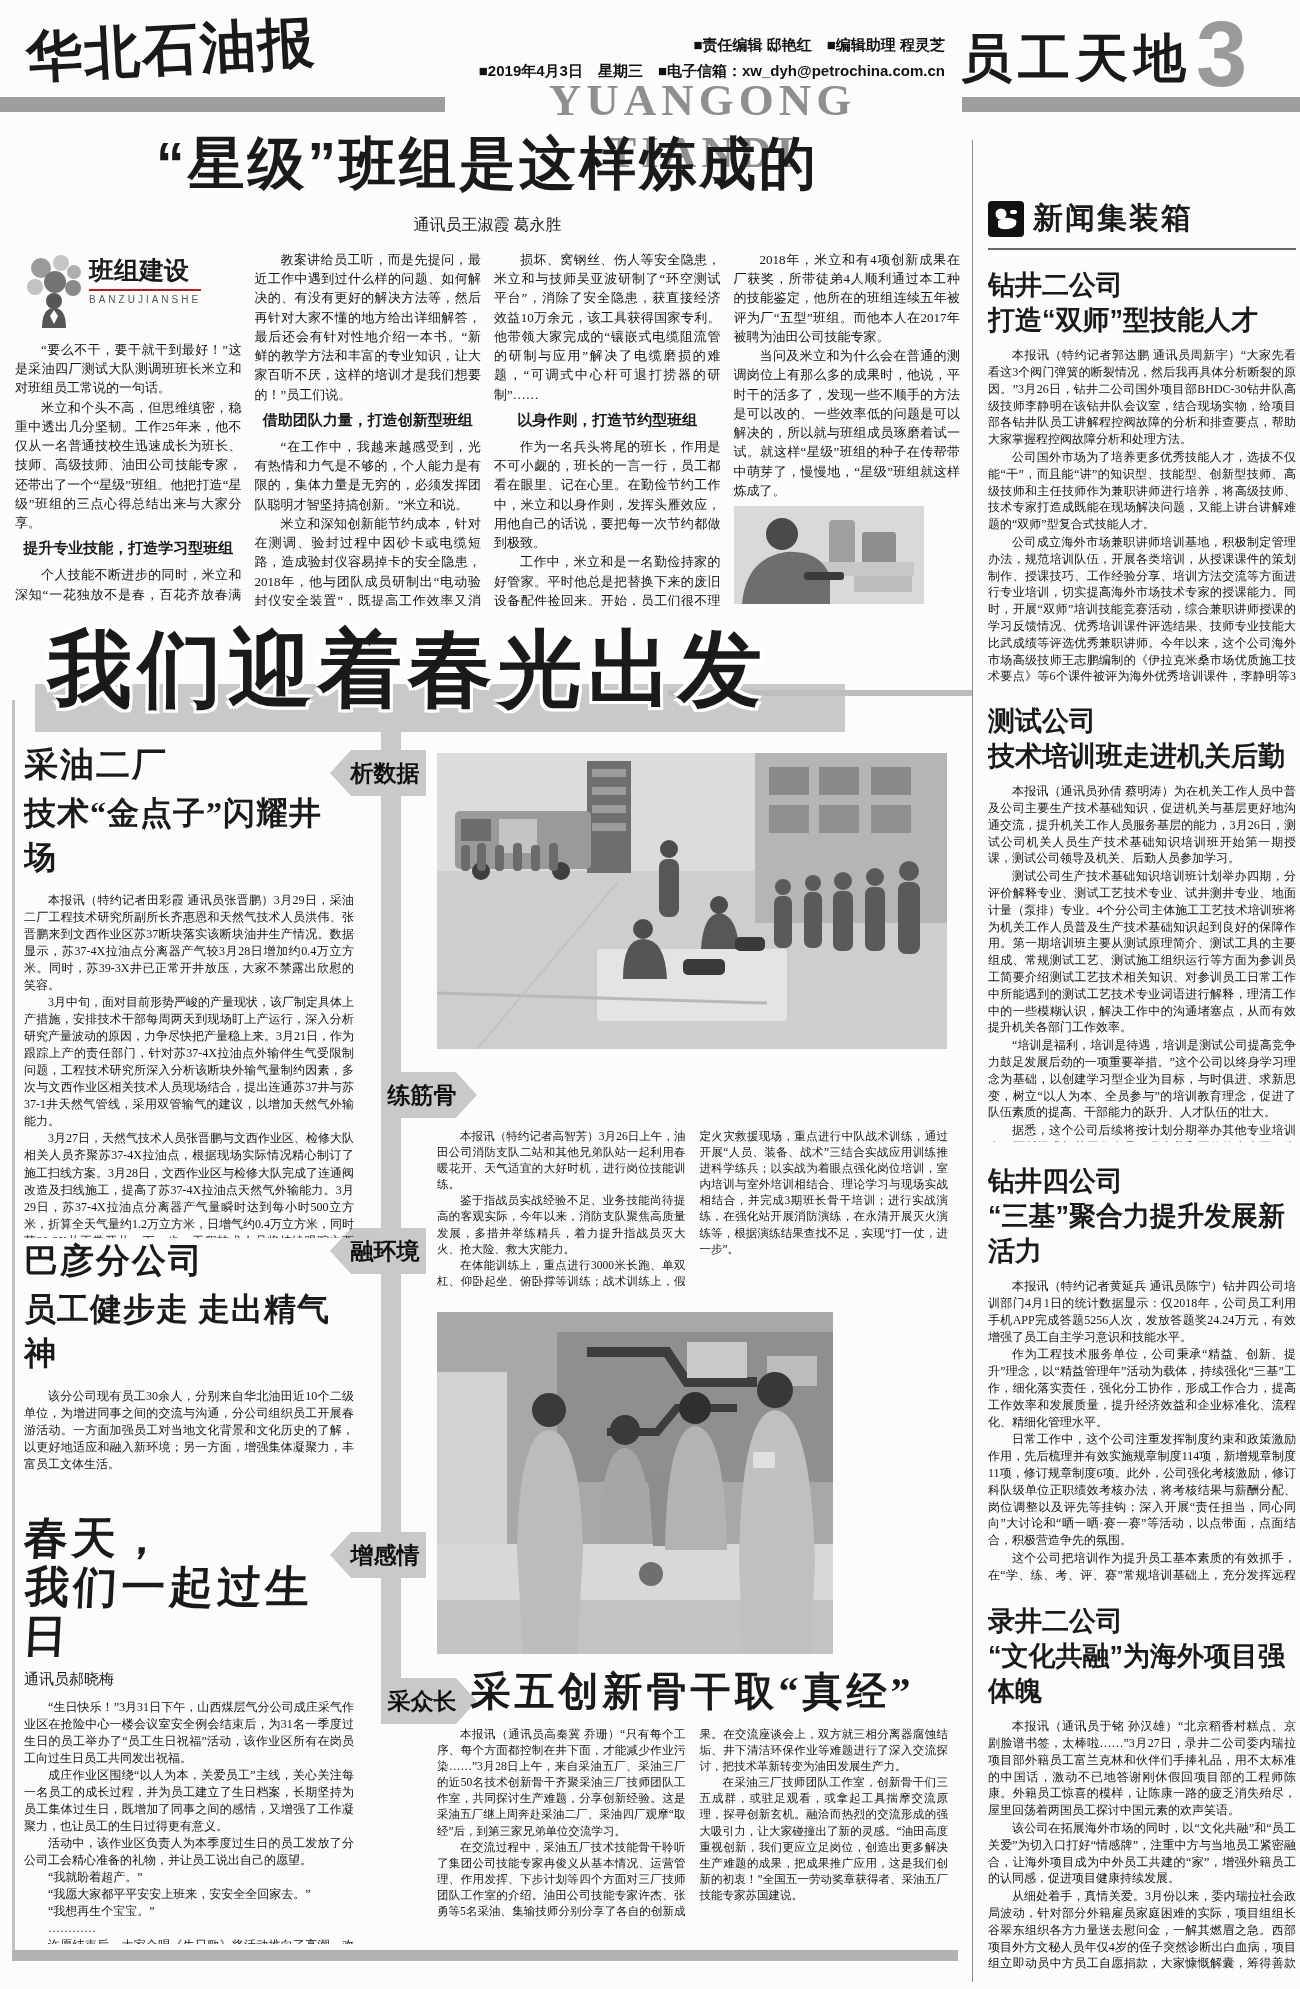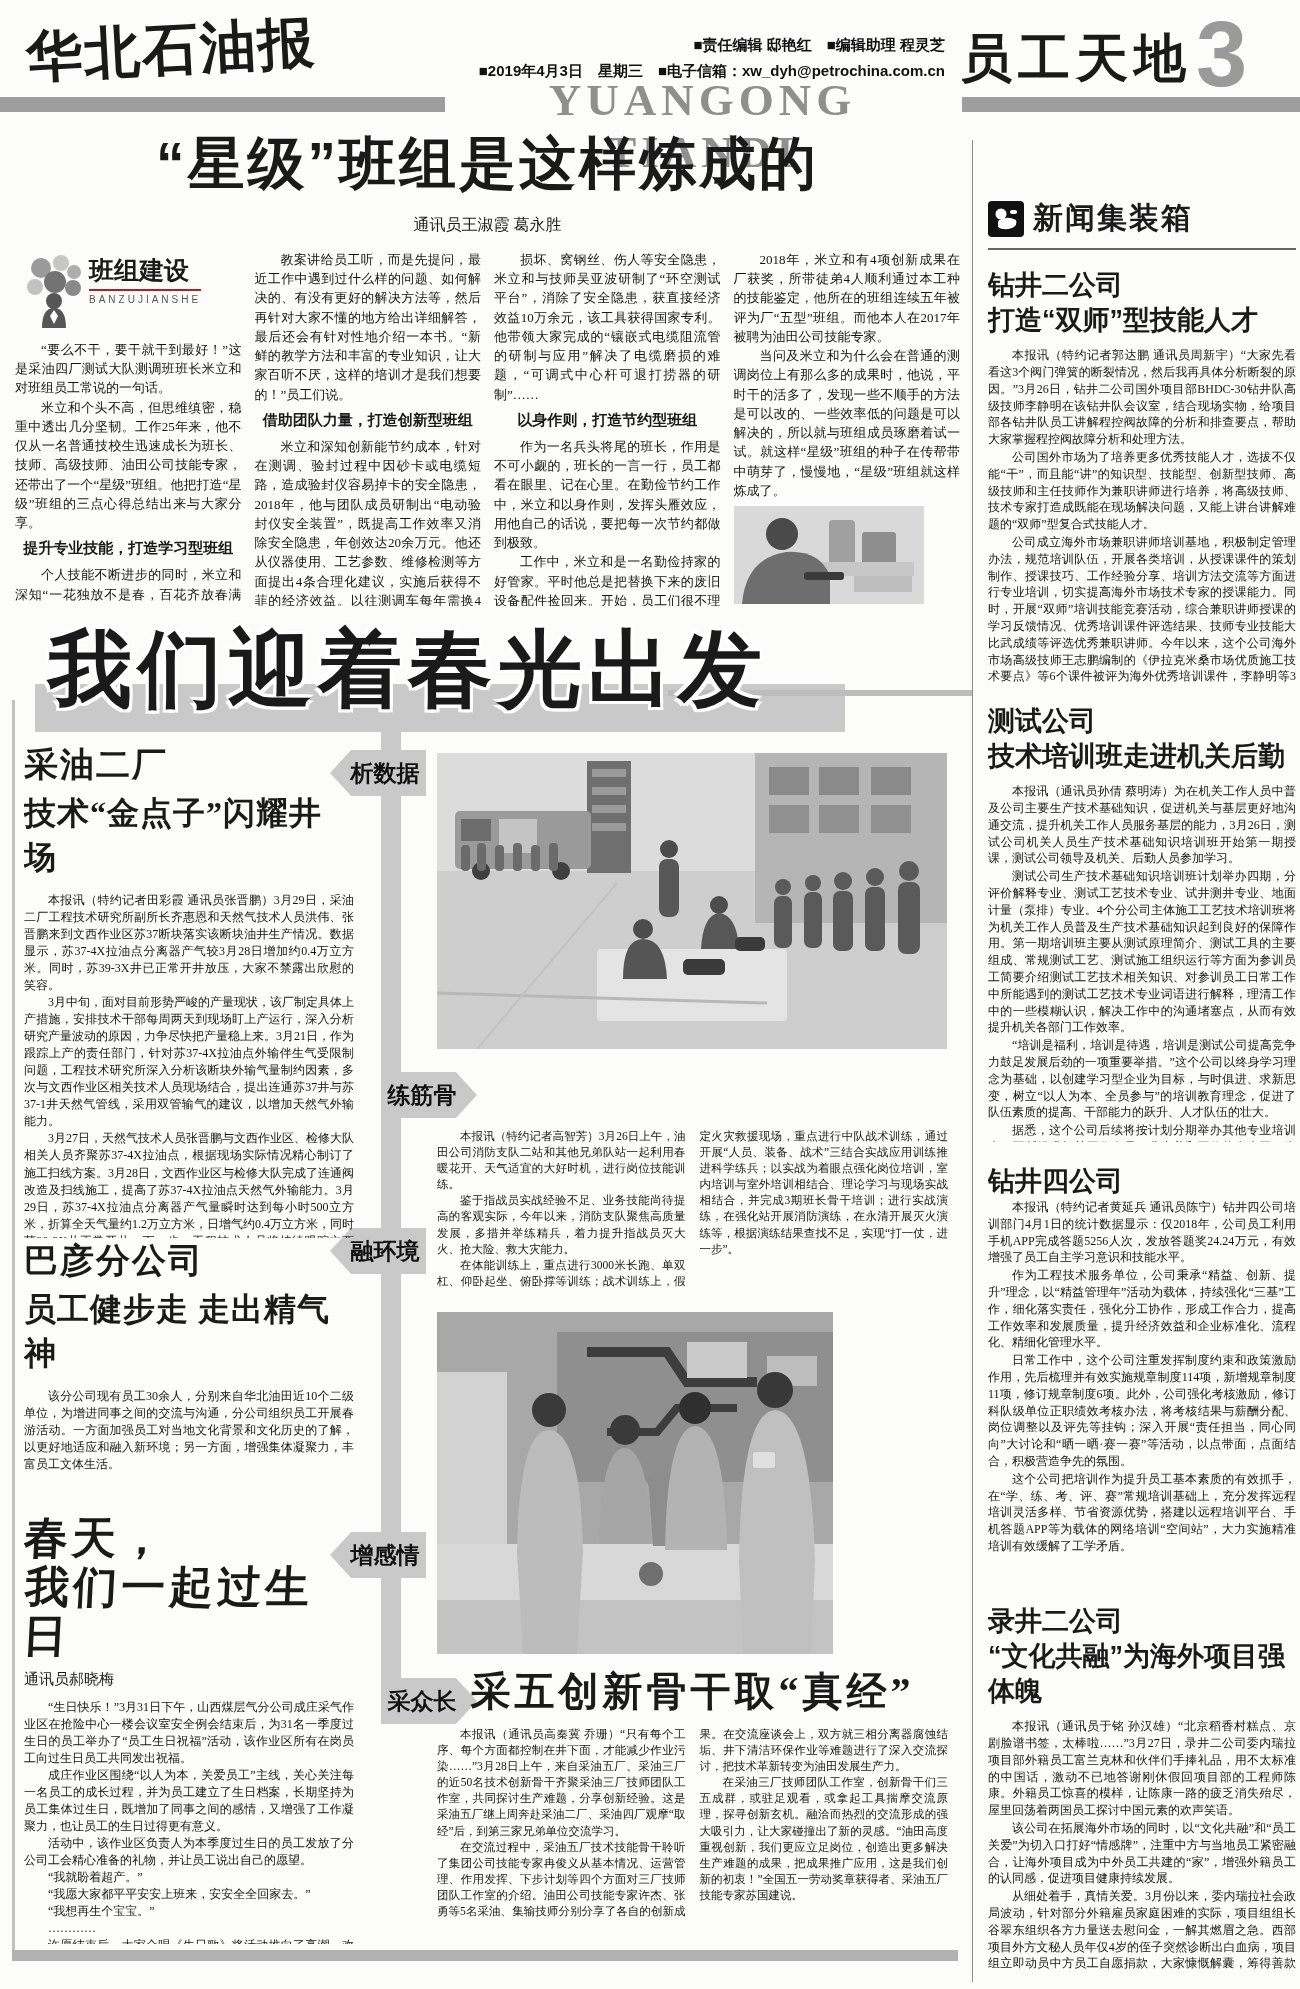--- a/index.html
+++ b/index.html
@@ -122,20 +122,21 @@
         </div>
         <p class="np">“要么不干，要干就干到最好！”这是采油四厂测试大队测调班班长米立和对班组员工常说的一句话。</p>
         <p class="np">米立和个头不高，但思维缜密，稳重中透出几分坚韧。工作25年来，他不仅从一名普通技校生迅速成长为班长、技师、高级技师、油田公司技能专家，还带出了一个“星级”班组。他把打造“星级”班组的三点心得总结出来与大家分享。</p>
         <div class="subhead">提升专业技能，打造学习型班组</div>
         <p class="np">个人技能不断进步的同时，米立和深知“一花独放不是春，百花齐放春满园”的道理。“班组是培养员工成长的沃土，让员工成才在班组落地生根是时代的需要，作为一名班长，我要带着他们一起学。”米立和说。</p>
 
       </div>
       <div class="col">
         <p class="np">教案讲给员工听，而是先提问，最近工作中遇到过什么样的问题、如何解决的、有没有更好的解决方法等，然后再针对大家不懂的地方给出详细解答，最后还会有针对性地介绍一本书。“新鲜的教学方法和丰富的专业知识，让大家百听不厌，这样的培训才是我们想要的！”员工们说。</p>
         <div class="subhead">借助团队力量，打造创新型班组</div>
+        <p class="np">“在工作中，我越来越感受到，光有热情和力气是不够的，个人能力是有限的，集体力量是无穷的，必须发挥团队聪明才智坚持搞创新。”米立和说。</p>
         <p class="np">米立和深知创新能节约成本，针对在测调、验封过程中因砂卡或电缆短路，造成验封仪容易掉卡的安全隐患，2018年，他与团队成员研制出“电动验封仪安全装置”，既提高工作效率又消除安全隐患，年创效达20余万元。他还从仪器使用、工艺参数、维修检测等方面提出4条合理化建议，实施后获得不菲的经济效益。以往测调车每年需换4盘测试电缆，消耗量大，米立和对测调防喷堵头改进后，每年只换一盘，年节约电缆购置费用20余万元。针对环空测试中存在仪器</p>
       </div>
       <div class="col">
         <p class="np">损坏、窝钢丝、伤人等安全隐患，米立和与技师吴亚波研制了“环空测试平台”，消除了安全隐患，获直接经济效益10万余元，该工具获得国家专利。他带领大家完成的“镶嵌式电缆阻流管的研制与应用”解决了电缆磨损的难题，“可调式中心杆可退打捞器的研制”……</p>
         <div class="subhead">以身作则，打造节约型班组</div>
         <p class="np">作为一名兵头将尾的班长，作用是不可小觑的，班长的一言一行，员工都看在眼里、记在心里。在勤俭节约工作中，米立和以身作则，发挥头雁效应，用他自己的话说，要把每一次节约都做到极致。</p>
         <p class="np">工作中，米立和是一名勤俭持家的好管家。平时他总是把替换下来的废旧设备配件捡回来。开始，员工们很不理解：“米班长什么都好，就是有点像老太太——抠门，坏了的东西还要拾掇。”米立和听后并不生气，他说：“我自制的‘打捞井下掉卡’工具，就是用捡回来的零件改装的。小改小革要靠‘捡’！”如今，班组员工在他的带动下，收集废旧配件已蔚然成风。</p>
       </div>
       <div class="col">
         <p class="np">2018年，米立和有4项创新成果在厂获奖，所带徒弟4人顺利通过本工种的技能鉴定，他所在的班组连续五年被评为厂“五型”班组。而他本人在2017年被聘为油田公司技能专家。</p>
@@ -182,20 +183,21 @@
       <div class="sb-kicker">测试公司</div>
       <div class="sb-title">技术培训班走进机关后勤</div>
       <p class="np">本报讯（通讯员孙倩 蔡明涛）为在机关工作人员中普及公司主要生产技术基础知识，促进机关与基层更好地沟通交流，提升机关工作人员服务基层的能力，3月26日，测试公司机关人员生产技术基础知识培训班开始第一期授课，测试公司领导及机关、后勤人员参加学习。</p>
       <p class="np">测试公司生产技术基础知识培训班计划举办四期，分评价解释专业、测试工艺技术专业、试井测井专业、地面计量（泵排）专业。4个分公司主体施工工艺技术培训班将为机关工作人员普及生产技术基础知识起到良好的保障作用。第一期培训班主要从测试原理简介、测试工具的主要组成、常规测试工艺、测试施工组织运行等方面为参训员工简要介绍测试工艺技术相关知识、对参训员工日常工作中所能遇到的测试工艺技术专业词语进行解释，理清工作中的一些模糊认识，解决工作中的沟通堵塞点，从而有效提升机关各部门工作效率。</p>
       <p class="np">“培训是福利，培训是待遇，培训是测试公司提高竞争力鼓足发展后劲的一项重要举措。”这个公司以终身学习理念为基础，以创建学习型企业为目标，与时俱进、求新思变，树立“以人为本、全员参与”的培训教育理念，促进了队伍素质的提高、干部能力的跃升、人才队伍的壮大。</p>
       <p class="np">据悉，这个公司后续将按计划分期举办其他专业培训班，不断提升机关工作人员职业素养和工作能力水平，为公司持续稳健发展夯实基础、贡献力量。</p>
     </div>
 
     <div class="sb-art" style="height:418px;">
       <div class="sb-kicker">钻井四公司</div>
+      <div class="sb-title">“三基”聚合力提升发展新活力</div>
       <p class="np">本报讯（特约记者黄延兵 通讯员陈宁）钻井四公司培训部门4月1日的统计数据显示：仅2018年，公司员工利用手机APP完成答题5256人次，发放答题奖24.24万元，有效增强了员工自主学习意识和技能水平。</p>
       <p class="np">作为工程技术服务单位，公司秉承“精益、创新、提升”理念，以“精益管理年”活动为载体，持续强化“三基”工作，细化落实责任，强化分工协作，形成工作合力，提高工作效率和发展质量，提升经济效益和企业标准化、流程化、精细化管理水平。</p>
       <p class="np">日常工作中，这个公司注重发挥制度约束和政策激励作用，先后梳理并有效实施规章制度114项，新增规章制度11项，修订规章制度6项。此外，公司强化考核激励，修订科队级单位正职绩效考核办法，将考核结果与薪酬分配、岗位调整以及评先等挂钩；深入开展“责任担当，同心同向”大讨论和“晒一晒·赛一赛”等活动，以点带面，点面结合，积极营造争先的氛围。</p>
       <p class="np">这个公司把培训作为提升员工基本素质的有效抓手，在“学、练、考、评、赛”常规培训基础上，充分发挥远程培训灵活多样、节省资源优势，搭建以远程培训平台、手机答题APP等为载体的网络培训“空间站”，大力实施精准培训有效缓解了工学矛盾。</p>
     </div>
 
     <div class="sb-art">
       <div class="sb-kicker">录井二公司</div>
       <div class="sb-title">“文化共融”为海外项目强体魄</div>
       <p class="np">本报讯（通讯员于铭 孙汉雄）“北京稻香村糕点、京剧脸谱书签，太棒啦……”3月27日，录井二公司委内瑞拉项目部外籍员工富兰克林和伙伴们手捧礼品，用不太标准的中国话，激动不已地答谢刚休假回项目部的工程师陈康。外籍员工惊喜的模样，让陈康一路的疲乏消失殆尽，屋里回荡着两国员工探讨中国元素的欢声笑语。</p>

